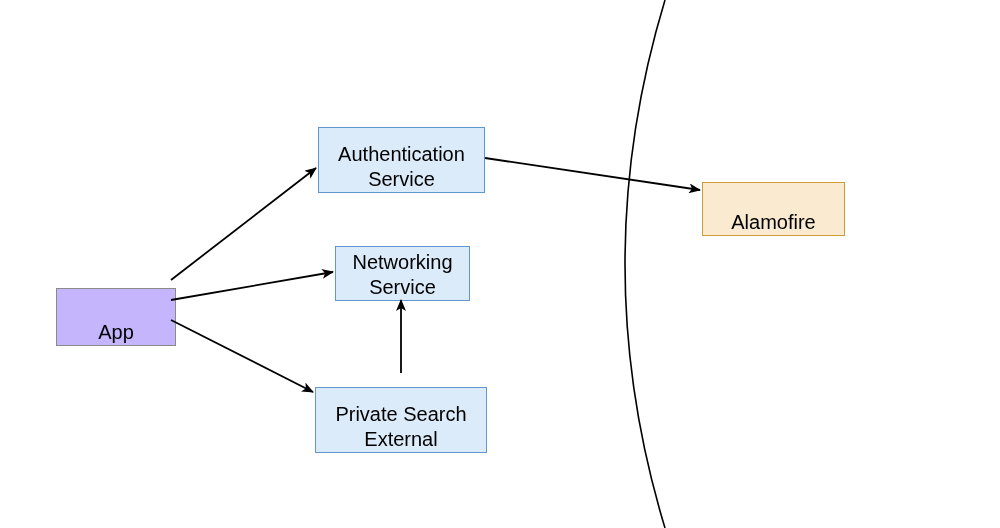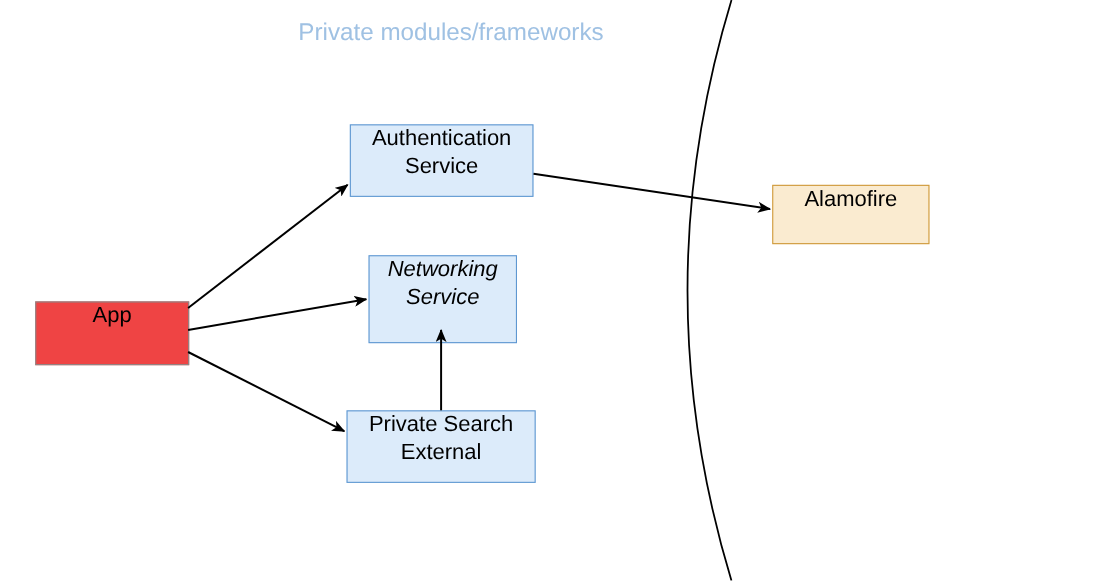--- a/index.html
+++ b/index.html
@@ -27,54 +27,54 @@
   }
   .label-third {
     color: #cf9a3a;
     left: 660px;
     top: 15px;
     width: 300px;
   }
   .node {
     position: absolute;
     display: flex;
-    align-items: flex-start;
+    align-items: flex-end;
     justify-content: center;
     text-align: center;
     font-size: 20px;
     line-height: 1.25;
     color: #000;
     box-sizing: border-box;
     border: 1px solid;
     font-weight: 400;
+    margin-top: 14px;
   }
   .node-app {
-    left: 32px;
+    left: 56px;
     top: 274px;
-    width: 140px;
+    width: 120px;
     height: 58px;
-    background: #ef4444;
+    background: #c4b5fd;
     border-color: #8a8a8a;
   }
   .node-internal {
     background: #dcebfa;
     border-color: #5e97d1;
   }
   .node-auth {
     left: 318px;
     top: 113px;
     width: 167px;
     height: 66px;
   }
   .node-net {
     left: 335px;
     top: 232px;
     width: 135px;
-    height: 80px;
-    font-style: italic;
+    height: 55px;
   }
   .node-movies {
     left: 315px;
     top: 373px;
     width: 172px;
     height: 66px;
   }
   .node-alamo {
     left: 702px;
     top: 168px;
@@ -89,21 +89,21 @@
     top: 0;
     width: 1000px;
     height: 528px;
     pointer-events: none;
   }
 </style>
 </head>
 <body>
 
 <div class="label-group label-private">
-  <span>Private modules/frameworks</span><br>
+  <br>
 </div>
 <div class="label-group label-third">
   <br>
 </div>
 
 <div class="node node-app">
   <span>App</span>
 </div>
 
 <div class="node node-internal node-auth">

